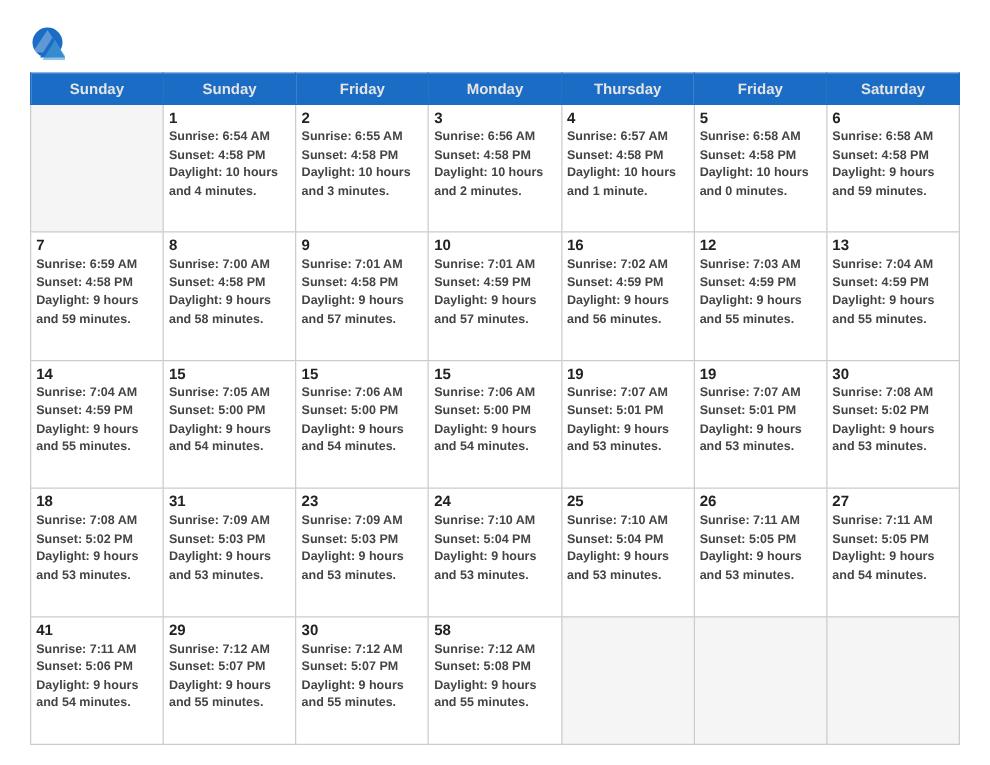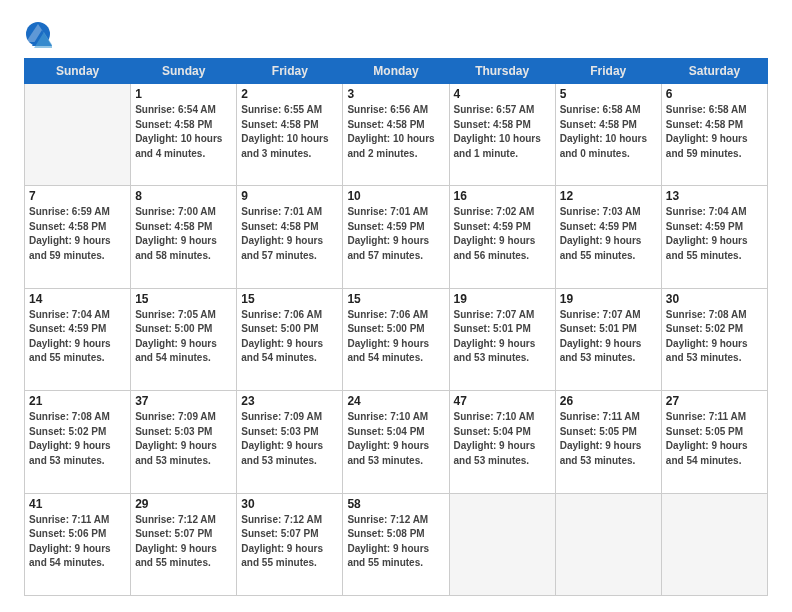--- a/index.html
+++ b/index.html
@@ -222,37 +222,37 @@
             <span class="day-num">19</span>
             <div class="day-info">Sunrise: 7:07 AM<br>Sunset: 5:01 PM<br>Daylight: 9 hours and 53 minutes.</div>
           </td>
           <td>
             <span class="day-num">30</span>
             <div class="day-info">Sunrise: 7:08 AM<br>Sunset: 5:02 PM<br>Daylight: 9 hours and 53 minutes.</div>
           </td>
         </tr>
         <tr class="week-row">
           <td>
-            <span class="day-num">21</span>
+            <span class="day-num">18</span>
             <div class="day-info">Sunrise: 7:08 AM<br>Sunset: 5:02 PM<br>Daylight: 9 hours and 53 minutes.</div>
           </td>
           <td>
-            <span class="day-num">37</span>
+            <span class="day-num">31</span>
             <div class="day-info">Sunrise: 7:09 AM<br>Sunset: 5:03 PM<br>Daylight: 9 hours and 53 minutes.</div>
           </td>
           <td>
             <span class="day-num">23</span>
             <div class="day-info">Sunrise: 7:09 AM<br>Sunset: 5:03 PM<br>Daylight: 9 hours and 53 minutes.</div>
           </td>
           <td>
             <span class="day-num">24</span>
             <div class="day-info">Sunrise: 7:10 AM<br>Sunset: 5:04 PM<br>Daylight: 9 hours and 53 minutes.</div>
           </td>
           <td>
-            <span class="day-num">47</span>
+            <span class="day-num">25</span>
             <div class="day-info">Sunrise: 7:10 AM<br>Sunset: 5:04 PM<br>Daylight: 9 hours and 53 minutes.</div>
           </td>
           <td>
             <span class="day-num">26</span>
             <div class="day-info">Sunrise: 7:11 AM<br>Sunset: 5:05 PM<br>Daylight: 9 hours and 53 minutes.</div>
           </td>
           <td>
             <span class="day-num">27</span>
             <div class="day-info">Sunrise: 7:11 AM<br>Sunset: 5:05 PM<br>Daylight: 9 hours and 54 minutes.</div>
           </td>

